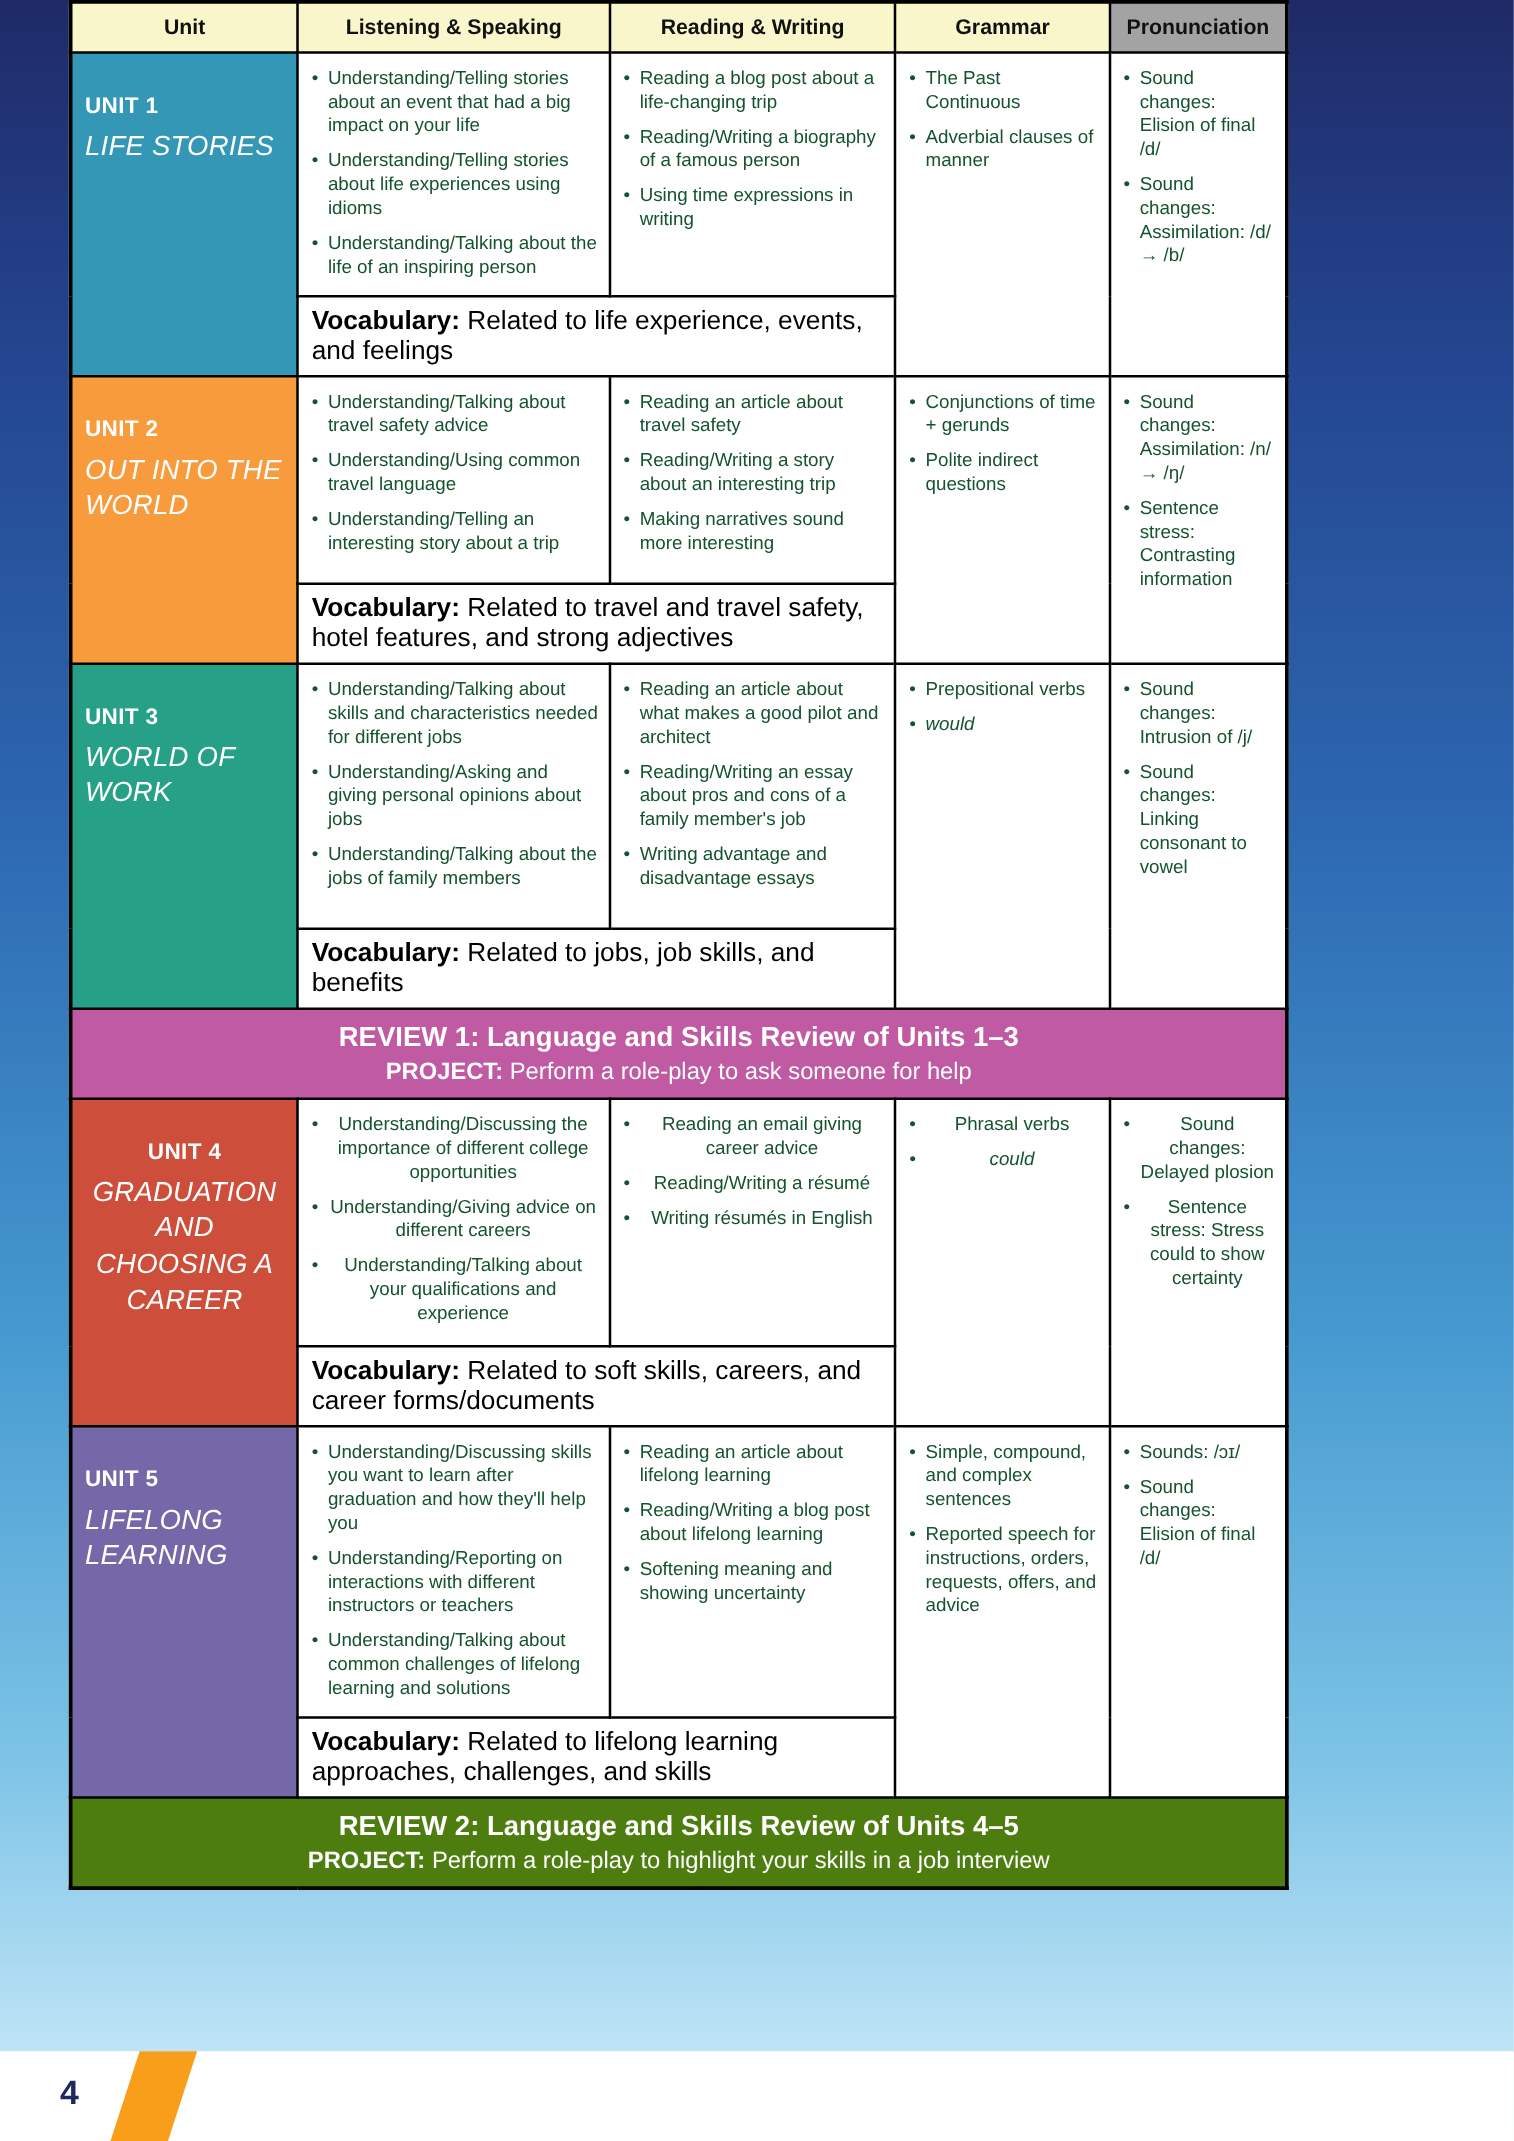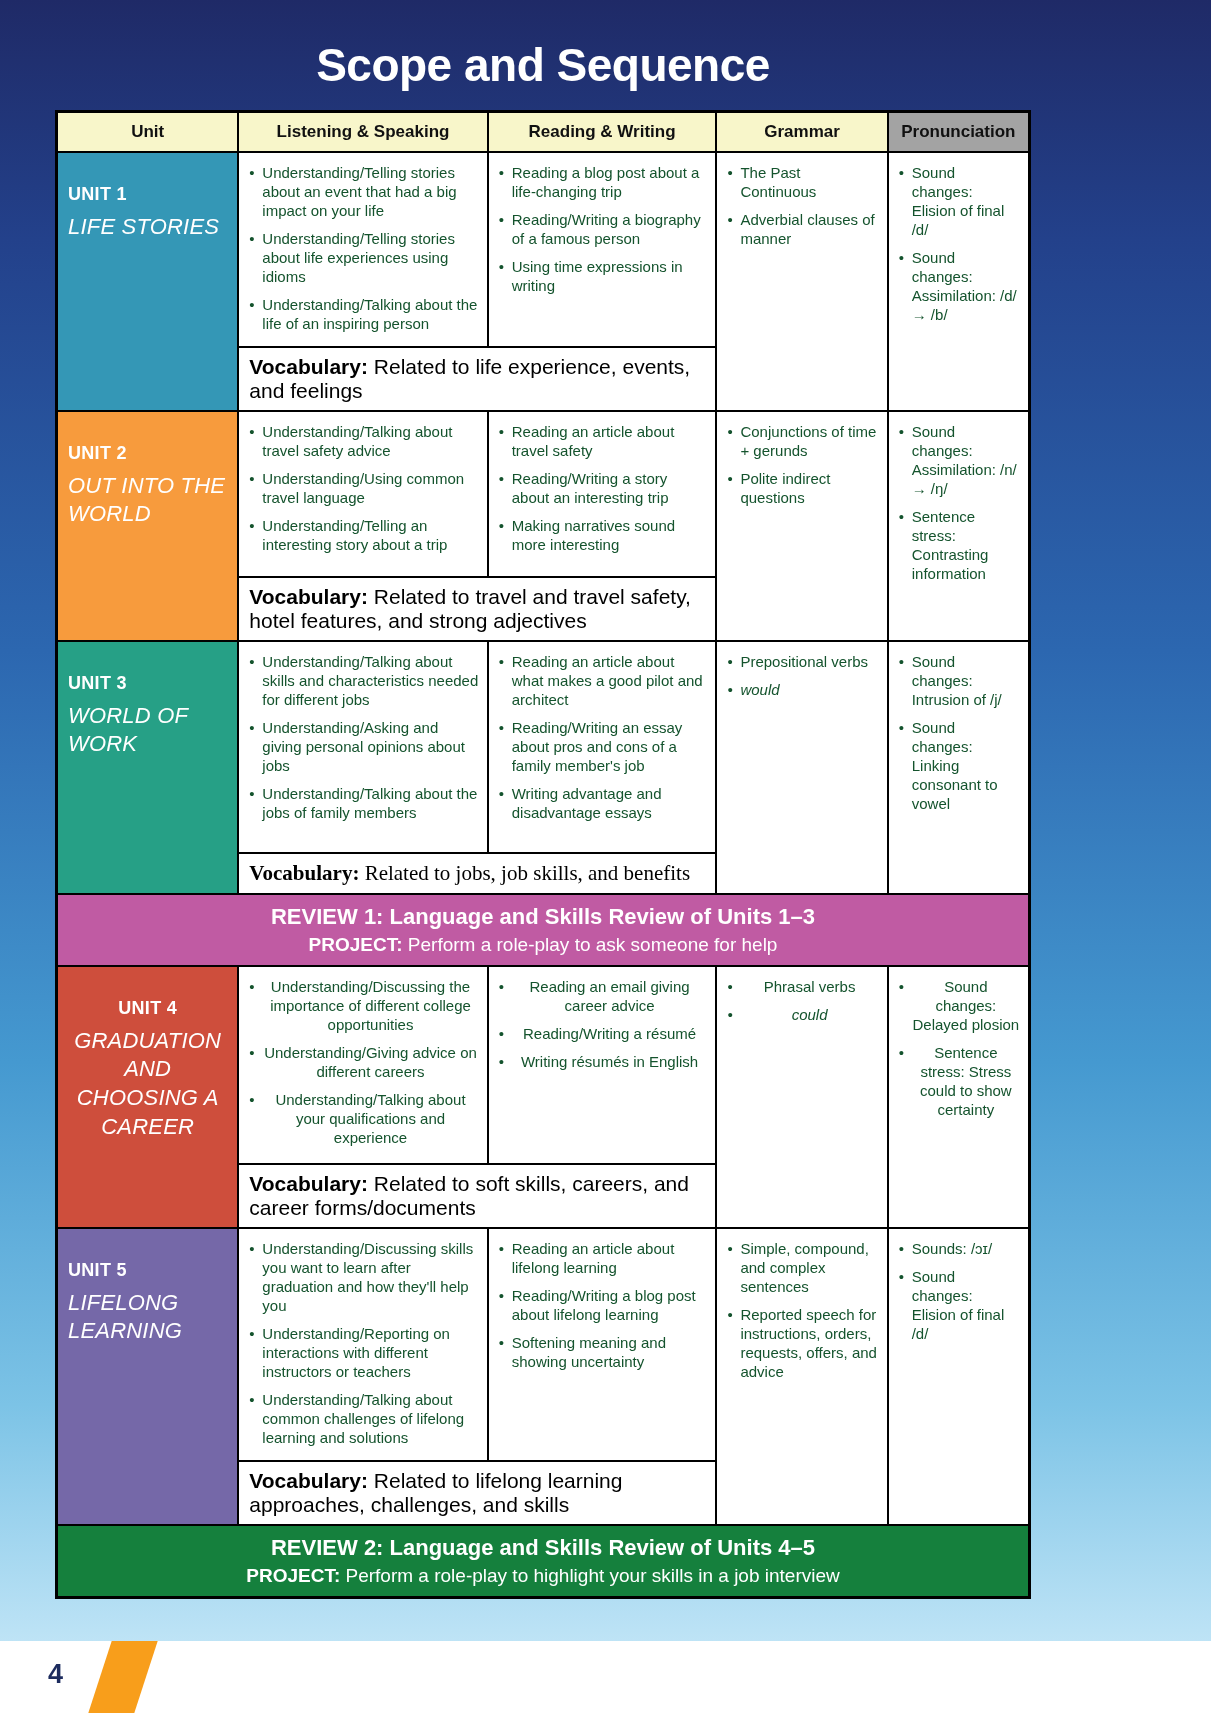--- a/index.html
+++ b/index.html
@@ -35,40 +35,39 @@
   .bullets li.italic { font-style:italic; }
   td.vocab { padding:7px 10px; font-size:21px; vertical-align:middle; }
   .vb { font-weight:bold; }
   td.review { text-align:center; color:#ffffff; padding:9px 6px; }
   .review-title { font-weight:bold; font-size:22px; margin-bottom:4px; }
   .review-project { font-size:19px;text-align:center; }
   .pb { font-weight:bold; }
   
   tr.rh-u1 { height:192px; }  tr.vh-u1 { height:36px; }
   tr.rh-u2 { height:166px; }  tr.vh-u2 { height:48px; }
-  tr.rh-u3 { height:212px; }  tr.vh-u3 { height:36px;font-family:Liberation Serif, serif; }
+  tr.rh-u3 { height:212px; }  tr.vh-u3 { height:36px; }
   tr.rh-rev { height:66px; }
   tr.rh-u4 { height:198px;text-align:center; }  tr.vh-u4 { height:38px; }
   tr.rh-u5 { height:230px; }  tr.vh-u5 { height:34px; }
   
   .footer { position:absolute; left:0; bottom:0; width:1211px; height:72px; background:#ffffff; }
   .footer-accent {
     position:absolute; left:100px; top:0; width:46px; height:72px;
     transform:skewX(-18deg);
   }
   .page-num {
     position:absolute; left:48px; top:18px;
     font-size:27px; font-weight:bold; color:#1c2b5e;
   }
 </style>
 </head>
 <body>
 
 <div class="sheet">
-  <h1 class="title">Scope and Sequence</h1>
 
   <table class="scope-table">
     <colgroup>
       <col style="width:182px">
         <col style="width:250px">
         <col style="width:230px">
         <col style="width:172px">
         <col style="width:142px">
     </colgroup>
     <tbody>
@@ -279,21 +278,21 @@
         </td>
       </tr>
       <tr class="vh-u5">
         <td class="vocab" colspan="2">
           <span class="vb">Vocabulary:</span>
           <span>Related to lifelong learning approaches, challenges, and skills</span>
         </td>
       </tr>
 
       <tr class="rh-rev">
-        <td class="review" colspan="5" style="background-color: #15803d;">
+        <td class="review" colspan="5" style="background-color: #4d7c0f;">
           <div class="review-title">REVIEW 2: Language and Skills Review of Units 4–5</div>
           <div class="review-project">
             <span class="pb">PROJECT:</span>
             <span>Perform a role-play to highlight your skills in a job interview</span>
           </div>
         </td>
       </tr>
     </tbody>
   </table>
 </div>

